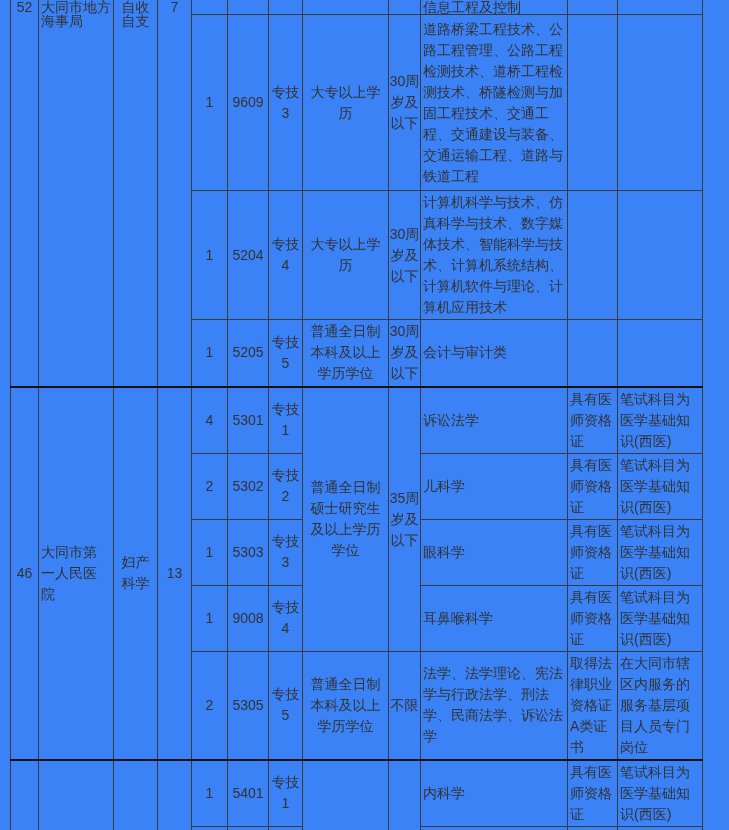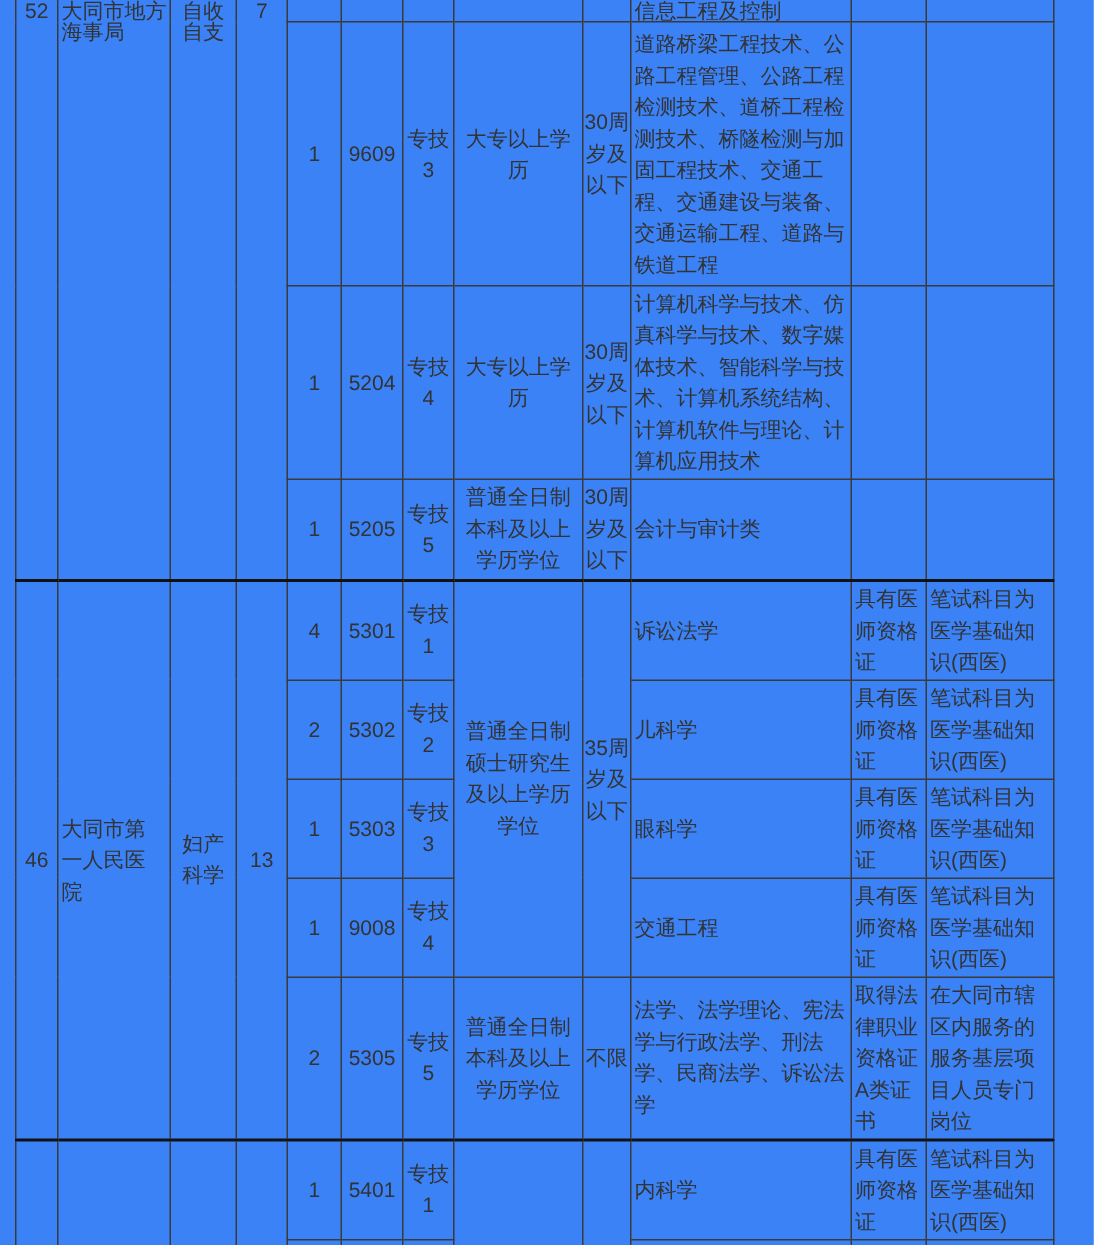--- a/index.html
+++ b/index.html
@@ -143,21 +143,21 @@
       <td>专技3</td>
       <td class="c-majors">眼科学</td>
       <td class="c-cert">具有医师资格证</td>
       <td class="c-note">笔试科目为医学基础知识(西医)</td>
     </tr>
 
     <tr style="height:66px">
       <td>1</td>
       <td class="c-code">9008</td>
       <td>专技4</td>
-      <td class="c-majors">交通工程</td>
+      <td class="c-majors">耳鼻喉科学</td>
       <td class="c-cert">具有医师资格证</td>
       <td class="c-note">笔试科目为医学基础知识(西医)</td>
     </tr>
 
     <tr style="height:107px">
       <td>2</td>
       <td class="c-code">5305</td>
       <td>专技5</td>
       <td>普通全日制本科及以上学历学位</td>
       <td class="c-age">不限</td>

